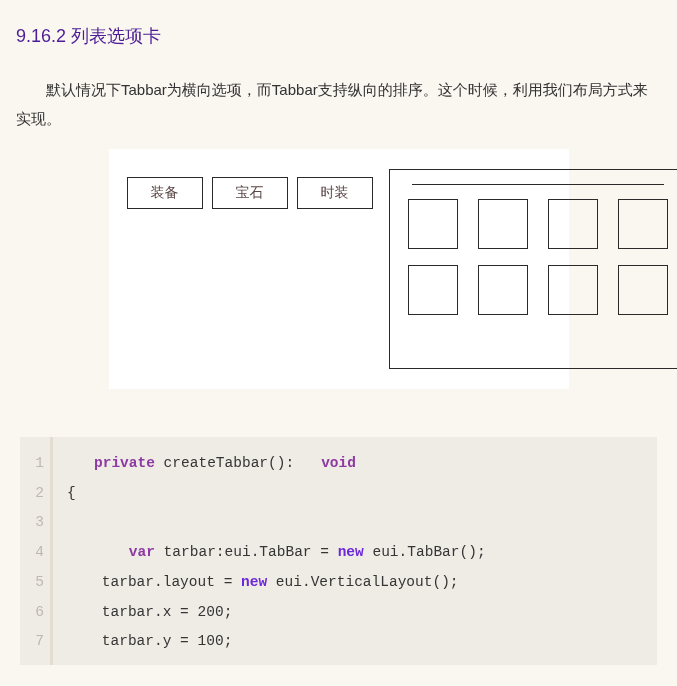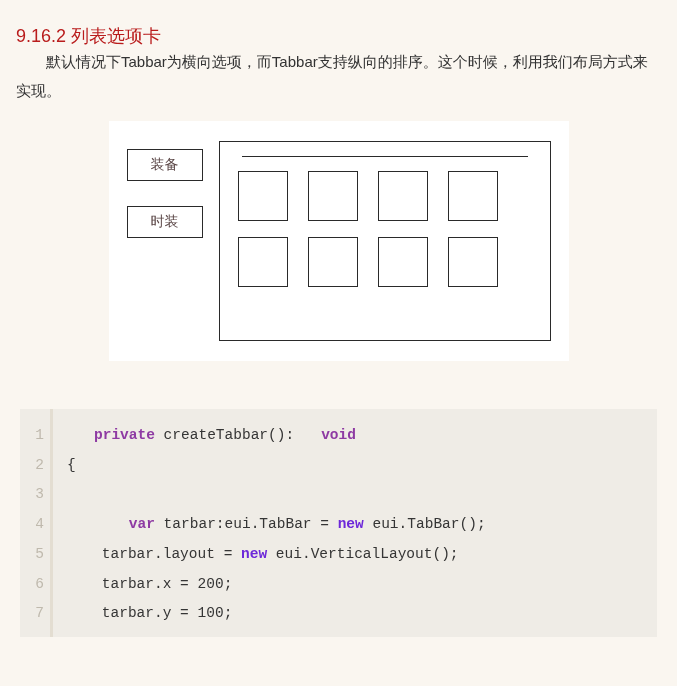--- a/index.html
+++ b/index.html
@@ -6,21 +6,22 @@
   body {
     background: #faf6f0;
     font-family: "Microsoft YaHei", "PingFang SC", sans-serif;
     color: #333;
     padding: 24px 16px;
     width: 677px;
   }
   .heading {
     font-size: 18px;
     font-weight: 400;
-    color: #b91c1c;
+    color: #4c1d95;
+    margin-bottom: 28px;
   }
   .paragraph {
     font-size: 15px;
     line-height: 1.9;
     color: #333;
     text-indent: 2em;
     margin-bottom: 16px;
   }
   .diagram-wrap {
     display: flex;
@@ -31,22 +32,21 @@
     background: #fff;
     width: 460px;
     height: 240px;
     position: relative;
     padding: 20px 18px;
     display: flex;
     gap: 16px;
   }
   .tab-col {
     display: flex;
-    flex-direction: column;
-    gap: 25px;
+    gap: 9px;
     padding-top: 8px;
   }
   .tab-btn {
     width: 76px;
     height: 32px;
     border: 1.5px solid #2a2a2a;
     background: #fff;
     font-size: 14px;
     color: #5a4646;
     display: flex;
@@ -114,20 +114,21 @@
 <body>
 
 <h2 class="heading">9.16.2 列表选项卡</h2>
 
 <p class="paragraph">默认情况下Tabbar为横向选项，而Tabbar支持纵向的排序。这个时候，利用我们布局方式来实现。</p>
 
 <div class="diagram-wrap">
   <div class="diagram">
     <div class="tab-col">
       <div class="tab-btn">装备</div>
+      <div class="tab-btn">宝石</div>
       <div class="tab-btn">时装</div>
     </div>
     <div class="content-panel">
       <div class="panel-rule"></div>
       <div class="grid">
         <div class="row">
           <div class="cell"></div>
           <div class="cell"></div>
           <div class="cell"></div>
           <div class="cell"></div>

